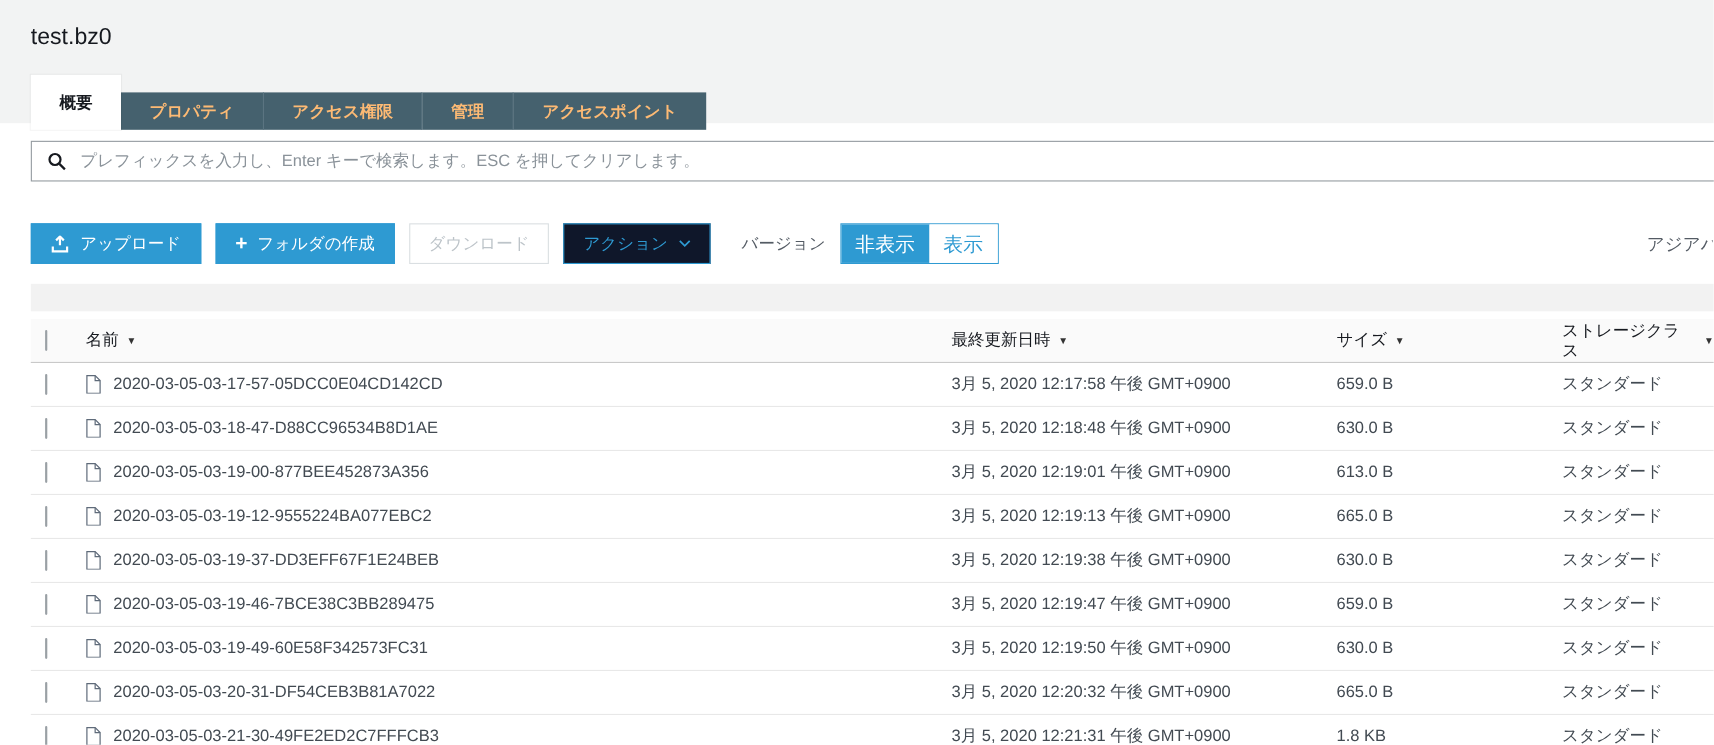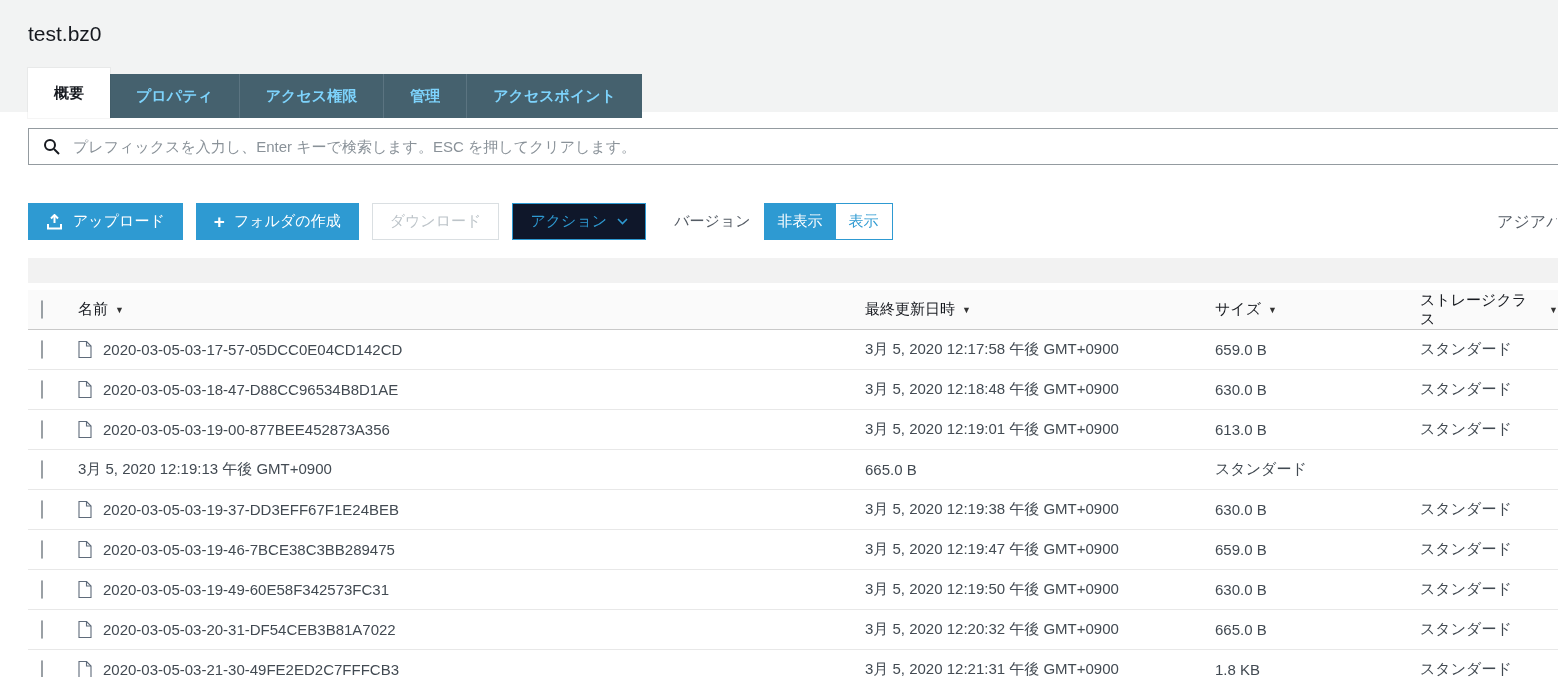--- a/index.html
+++ b/index.html
@@ -4,22 +4,22 @@
 <style>
   * { margin:0; padding:0; box-sizing:border-box; }
   html,body { width:1558px; height:677px; overflow:hidden; background:#fff;
               font-family:"Liberation Sans","DejaVu Sans",sans-serif; color:#16191f; }
   body { position:relative; }
 
   
   .page-header { position:relative; height:112px; background:#f2f3f3; }
   .page-title { position:absolute; left:28px; top:22px; font-size:21px; color:#16191f; }
   .tab-bar { position:absolute; left:28px; top:68px; display:flex; align-items:flex-end; }
-  .tab { height:44px; padding:0 26px; display:flex; align-items:center; justify-content:center;
-         background:#45616e; color:#7dd3fc; font-size:15px; font-weight:bold; cursor:pointer;
+  .tab { height:34px; padding:0 26px; display:flex; align-items:center; justify-content:center;
+         background:#45616e; color:#fdba74; font-size:15px; font-weight:bold; cursor:pointer;
          border-right:1px solid #5b7481; white-space:nowrap; }
   .tab:last-child { border-right:none; }
   .tab.active { background:#fff; color:#16191f; height:50px; z-index:2; border-right:none;
                 box-shadow:0 0 0 1px rgba(0,0,0,0.04); }
 
   
   .search-bar { position:absolute; left:28px; top:128px; width:1540px; height:37px;
                 border:1px solid #949ba0; background:#fff; display:flex; align-items:center;
                 padding:0 14px; }
   .search-icon { width:17px; height:17px; margin-right:13px; flex:0 0 auto; }
@@ -34,21 +34,21 @@
          font-family:inherit; border:1px solid transparent; background:#fff; }
   .btn-primary { background:#2e9ad2; border-color:#2e9ad2; color:#fff; }
   .btn-disabled { background:#fff; border-color:#dadfe2; color:#bdc4c9; cursor:default; }
   .btn-outline { background:#0f172a; border-color:#2e9ad2; color:#2e9ad2; }
   .ml13 { margin-left:13px; }
   .upload-icon { width:17px; height:16px; margin-right:10px; }
   .plus-glyph { font-size:19px; font-weight:bold; margin-right:9px; line-height:1; }
   .chevron-icon { width:11px; height:7px; margin-left:10px; }
   .versions-label { margin-left:28px; font-size:15px; color:#545b64; }
   .version-toggle { display:flex; margin-left:13px; border:1px solid #2e9ad2; height:37px; }
-  .toggle-opt { display:flex; align-items:center; padding:0 13px; font-size:15px;
+  .toggle-opt { display:flex; align-items:center; padding:0 13px; font-size:18px;
                 color:#2e9ad2; background:#fff; cursor:pointer; }
   .toggle-opt.active { background:#2e9ad2; color:#fff; }
   .region-label { position:absolute; left:1497px; top:212px; width:60px; overflow:hidden;
                   white-space:nowrap; font-size:16px; color:#545b64; }
 
   
   .panel-strip { position:absolute; left:28px; top:258px; width:1530px; height:25px;
                  background:#f2f2f2; }
   .objects-table { position:absolute; left:28px; top:290px; width:1530px; }
   .trow { display:grid; grid-template-columns:50px 787px 350px 205px 1fr;
@@ -195,20 +195,27 @@
       </svg>
       <span class="obj-name">2020-03-05-03-19-00-877BEE452873A356</span>
     </div>
     <div>3月 5, 2020 12:19:01 午後 GMT+0900</div>
     <div>613.0 B</div>
     <div>スタンダード</div>
   </div>
 
   <div class="trow">
     <div><span class="cb"></span></div>
+    <div class="name-cell">
+      <svg class="file-icon" viewBox="0 0 14 17">
+        <path d="M1 0.5 H8.5 L13 5 V16.5 H1 Z" fill="none" stroke="#5f6b7a" stroke-width="1.1"></path>
+        <path d="M8.5 0.5 V5 H13" fill="none" stroke="#5f6b7a" stroke-width="1.1"></path>
+      </svg>
+      <span class="obj-name">2020-03-05-03-19-12-9555224BA077EBC2</span>
+    </div>
     <div>3月 5, 2020 12:19:13 午後 GMT+0900</div>
     <div>665.0 B</div>
     <div>スタンダード</div>
   </div>
 
   <div class="trow">
     <div><span class="cb"></span></div>
     <div class="name-cell">
       <svg class="file-icon" viewBox="0 0 14 17">
         <path d="M1 0.5 H8.5 L13 5 V16.5 H1 Z" fill="none" stroke="#5f6b7a" stroke-width="1.1"></path>

